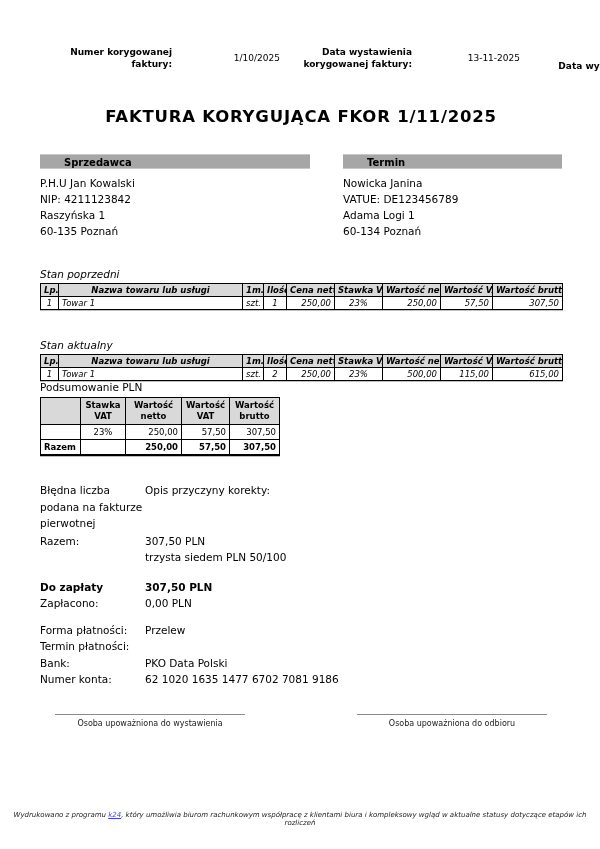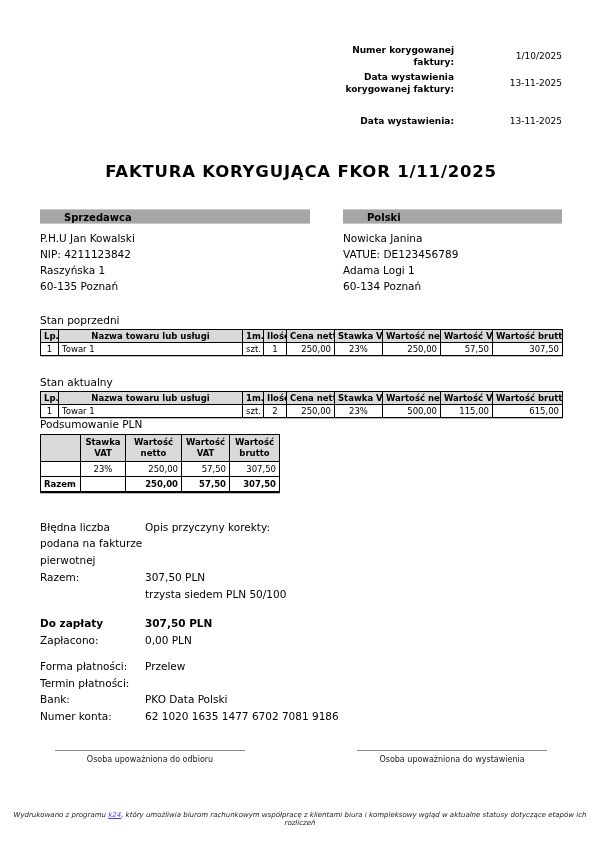--- a/index.html
+++ b/index.html
@@ -7,21 +7,21 @@
   body { font-family: "DejaVu Sans", "Liberation Sans", sans-serif; color: #000; }
   .page {
     position: relative;
     width: 600px; height: 849px;
     background: #fff;
     overflow: hidden;
   }
   .content { padding: 44px 38px 0 40px; }
 
   
-  .meta-block { display: flex; flex-direction: column; align-items: flex-end; }
+  .meta-block { display: flex; align-items: center; }
   .meta-row { display: flex; align-items: center; justify-content: flex-end; margin-bottom: 3px; }
   .meta-label { width: 132px; text-align: right; font-weight: bold; font-size: 9px; line-height: 1.35; }
   .meta-value { width: 108px; text-align: right; font-size: 9px; }
   .meta-row.gap-above { margin-top: 16px; }
 
   
   .doc-title {
     text-align: center;
     font-size: 16.5px; font-weight: bold; letter-spacing: 0.8px;
     margin-top: 32px;
@@ -33,21 +33,21 @@
   .party-right { width: 219px; }
   .party-header {
     background: #a6a6a6; height: 15px; line-height: 15px;
     font-weight: bold; font-size: 10px; padding-left: 24px;
     border-top: 1px solid #c8c8c8; border-bottom: 1px solid #c8c8c8;
   }
   .party-lines { margin-top: 6px; }
   .party-lines div { font-size: 10.5px; line-height: 16px; }
 
   
-  .table-section { margin-top: 20px; }
+  .table-section { margin-top: 29px; font-style: italic; }
   .table-label { font-size: 10.5px; margin-bottom: 3px; }
   table.itable {
     border-collapse: collapse; table-layout: fixed; width: 522px;
     box-shadow: 0 1px 0 rgba(0,0,0,0.25);
   }
   table.itable th, table.itable td {
     border: 1px solid #000; font-size: 8.5px; padding: 1px 3px;
     height: 13px; overflow: hidden; white-space: nowrap;
   }
   table.itable th { background: #d9d9d9; font-weight: bold; text-align: center; }
@@ -114,21 +114,21 @@
       <div class="party-left">
         <div class="party-header">Sprzedawca</div>
         <div class="party-lines">
           <div>P.H.U Jan Kowalski</div>
           <div>NIP: 4211123842</div>
           <div>Raszyńska 1</div>
           <div>60-135 Poznań</div>
         </div>
       </div>
       <div class="party-right">
-        <div class="party-header">Polski</div>
+        <div class="party-header">Termin</div>
         <div class="party-lines">
           <div>Nowicka Janina</div>
           <div>VATUE: DE123456789</div>
           <div>Adama Logi 1</div>
           <div>60-134 Poznań</div>
         </div>
       </div>
     </div>
 
     <div class="table-section">
@@ -294,25 +294,25 @@
       </div>
       <div class="lv-row">
         <div>Numer konta:</div>
         <div>62 1020 1635 1477 6702 7081 9186</div>
       </div>
     </div>
 
     <div class="signatures">
       <div class="sig">
         <div class="sig-line"></div>
-        <div class="sig-label">Osoba upoważniona do odbioru</div>
+        <div class="sig-label">Osoba upoważniona do wystawienia</div>
       </div>
       <div class="sig">
         <div class="sig-line"></div>
-        <div class="sig-label">Osoba upoważniona do wystawienia</div>
+        <div class="sig-label">Osoba upoważniona do odbioru</div>
       </div>
     </div>
 
   </div>
 
   <div class="footer">
     <span>Wydrukowano z programu </span><a>k24</a><span>, który umożliwia biurom rachunkowym współpracę z klientami biura i kompleksowy wgląd w aktualne statusy dotyczące etapów ich rozliczeń</span>
   </div>
 </div>
 

